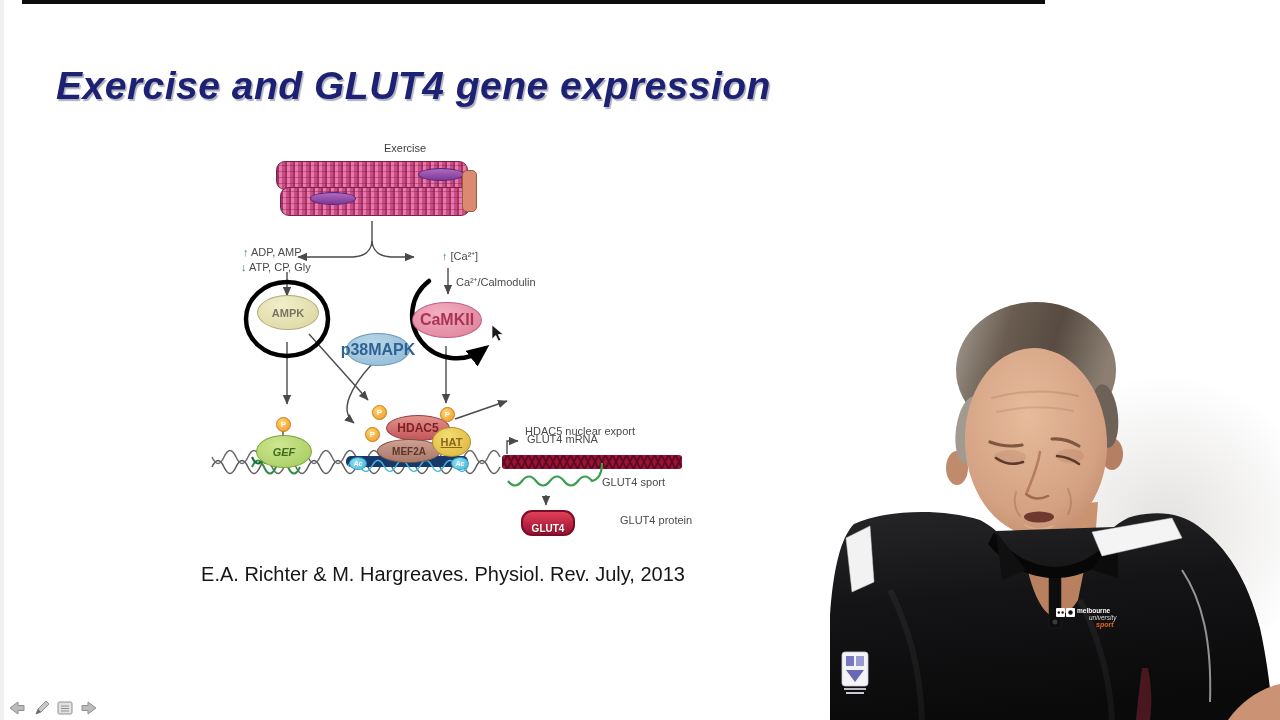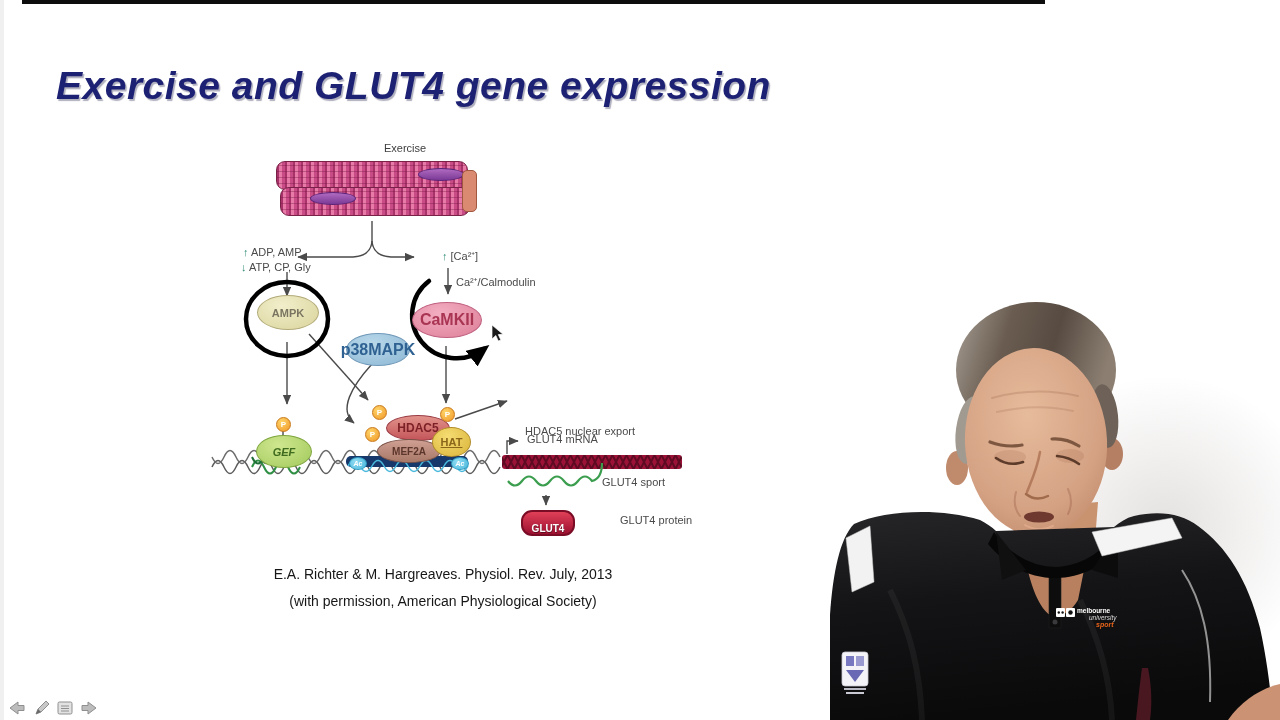--- a/index.html
+++ b/index.html
@@ -44,21 +44,21 @@
         background:repeating-linear-gradient(0deg,transparent 0px,transparent 5px,rgba(110,20,60,0.35) 5px,rgba(110,20,60,0.35) 6px);}
   .f1{left:0;top:0;width:190px;}
   .f2{left:4px;top:26px;width:188px;}
   .nucleus{position:absolute;width:44px;height:11px;border-radius:50%;
         background:linear-gradient(180deg,#b06ac0,#7a3a96);border:1px solid #5a2478;}
   .n1{left:142px;top:7px;}
   .n2{left:34px;top:31px;}
   .endcap{position:absolute;left:186px;top:9px;width:13px;height:40px;border-radius:5px;
         background:#d98a70;border:1px solid #a05840;}
   #citation{position:absolute;left:140px;top:561px;width:606px;text-align:center;
-        font-size:14px;color:#161616;line-height:27px;}
+        font-size:20px;color:#161616;line-height:27px;}
   #lines,#person{position:absolute;pointer-events:none;}
   #lines{left:0;top:0;}
   #person{left:830px;top:270px;}
   #toolbar{position:absolute;left:7px;top:699px;display:flex;gap:4px;align-items:center;}
   .tbtn{width:20px;height:18px;display:flex;align-items:center;justify-content:center;cursor:pointer;}
 </style>
 </head>
 <body>
 
 <div id="stage">
@@ -177,21 +177,20 @@
   <div class="lbl" style="left:525px;top:388px;margin-top:37px;">HDAC5 nuclear export</div>
   <div class="lbl" style="left:527px;top:433px;">GLUT4 mRNA</div>
   <div class="lbl" style="left:602px;top:476px;">GLUT4 sport</div>
   <div class="lbl" style="left:620px;top:514px;">GLUT4 protein</div>
   <div id="glut4-badge">
       <span>GLUT4</span>
     </div>
 
   <div id="citation">
     <div>E.A. Richter &amp; M. Hargreaves.  Physiol. Rev. July, 2013</div>
-    <div>(with permission, American Physiological Society)</div>
   </div>
 
   <svg id="person" width="450" height="450" viewBox="0 0 450 450">
     <defs>
       <radialGradient id="faceGrad" cx="45%" cy="35%" r="75%">
         <stop offset="0%" stop-color="#e6bb9b"></stop>
           <stop offset="70%" stop-color="#d4a183"></stop>
         <stop offset="100%" stop-color="#c18a6c"></stop>
       </radialGradient>
       <linearGradient id="hairGrad" x1="0" y1="0" x2="1" y2="0.25">

